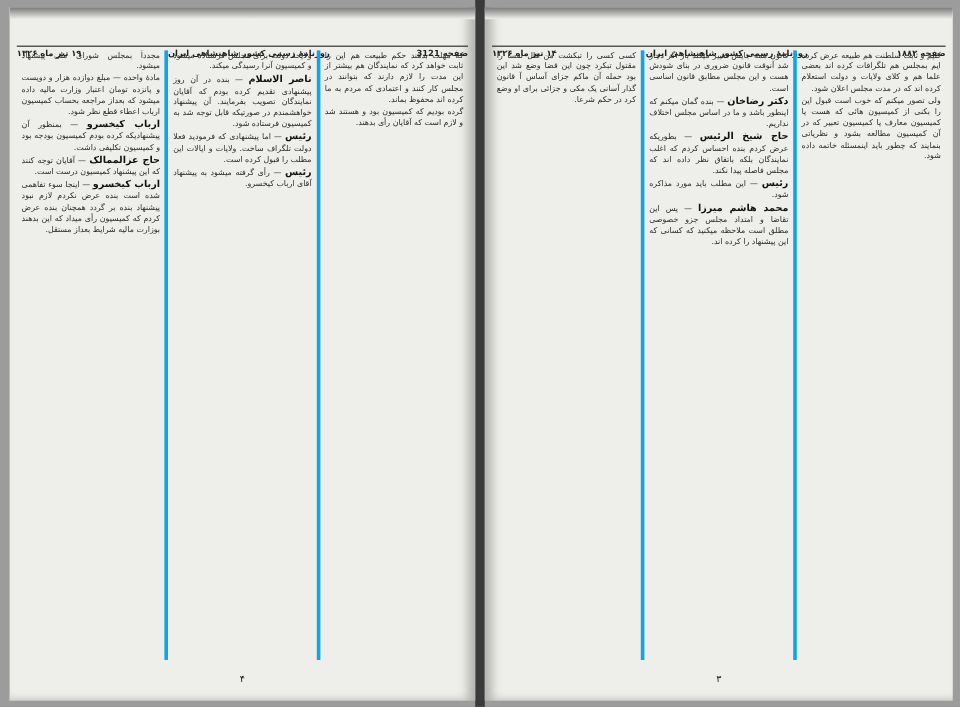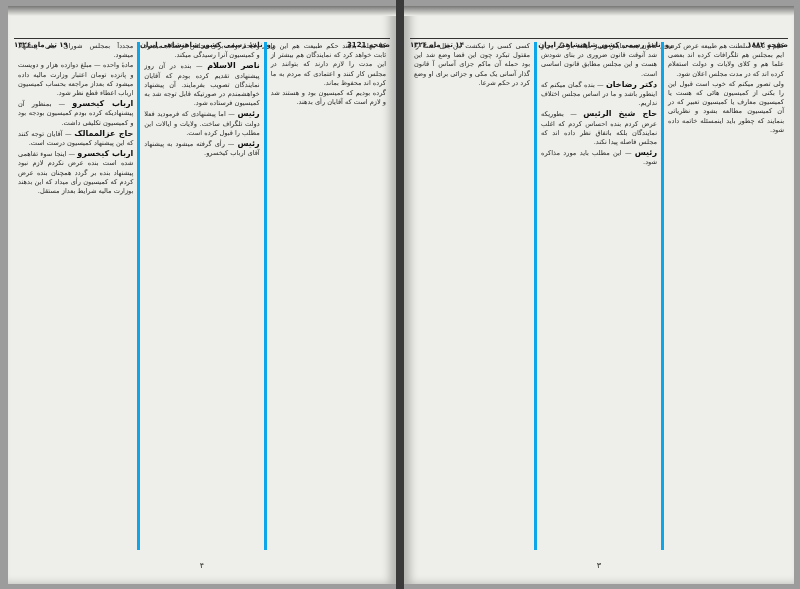--- a/index.html
+++ b/index.html
@@ -64,20 +64,21 @@
     <div class="cols">
       <div class="col">
         <p><span>کنیم و ثابت سلطنت هم طبیعه عرض کرده ایم بمجلس هم تلگرافات کرده اند بعضی علما هم و کلای ولایات و دولت استعلام کرده اند که در مدت مجلس اعلان شود.</span></p>
         <p><span>ولی تصور میکنم که خوب است قبول این را بکنی از کمیسیون هائی که هست یا کمیسیون معارف یا کمیسیون تعبیر که در آن کمیسیون مطالعه بشود و نظریاتی بنمایند که چطور باید اینمسئله خاتمه داده شود.</span></p>
       </div>
       <div class="col">
         <p><span>قانون همه جایش تغییر میکند باز اگر دچار شد آنوقت قانون ضروری در بنای شودش هست و این مجلس مطابق قانون اساسی است.</span></p>
         <p><span class="h">دکتر رضاخان</span> <span>— بنده گمان میکنم که اینطور باشد و ما در اساس مجلس اختلاف نداریم.</span></p>
         <p><span class="h">حاج شیخ الرئیس</span> <span>— بطوریکه عرض کردم بنده احساس کردم که اغلب نمایندگان بلکه باتفاق نظر داده اند که مجلس فاصله پیدا نکند.</span></p>
         <p><span class="h">رئیس</span> <span>— این مطلب باید مورد مذاکره شود.</span></p>
+        <p><span class="h">محمد هاشم میرزا</span> <span>— پس این تقاضا و امتداد مجلس جزو خصوصی مطلق است ملاحظه میکنید که کسانی که این پیشنهاد را کرده اند.</span></p>
       </div>
       <div class="col">
         <p><span>کسی کسی را تبکشت من قال نفساً را مقتول تبکرد چون این قضا وضع شد این بود حمله آن ماکم جزای آساس آ قانون گذار آسانی یک مکی و جزائی برای او وضع کرد در حکم شرعا.</span></p>
       </div>
     </div>
     <div class="pagenum">۳</div>
   </div>
 </div>
 
 </body></html>

